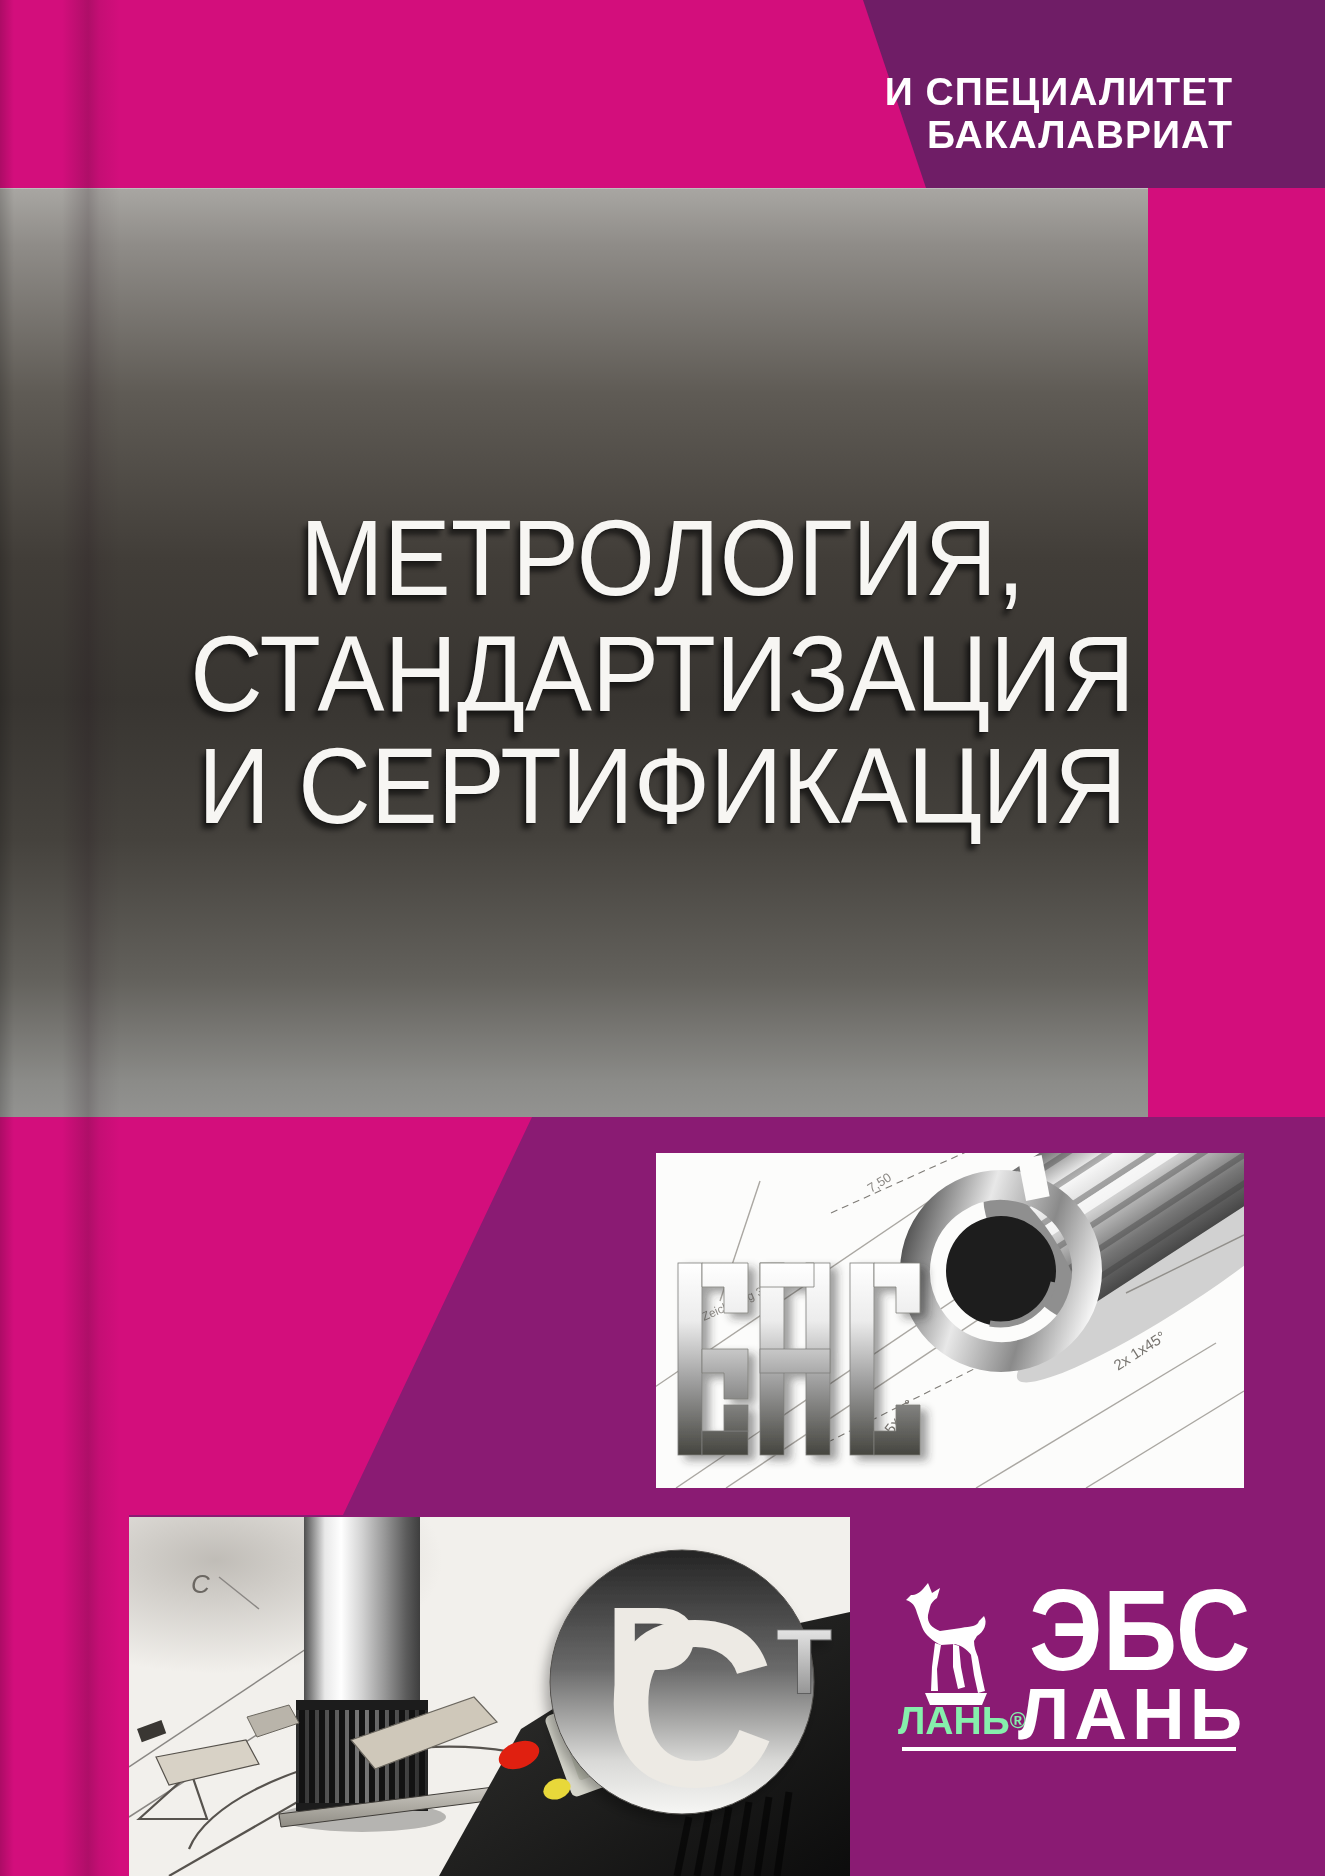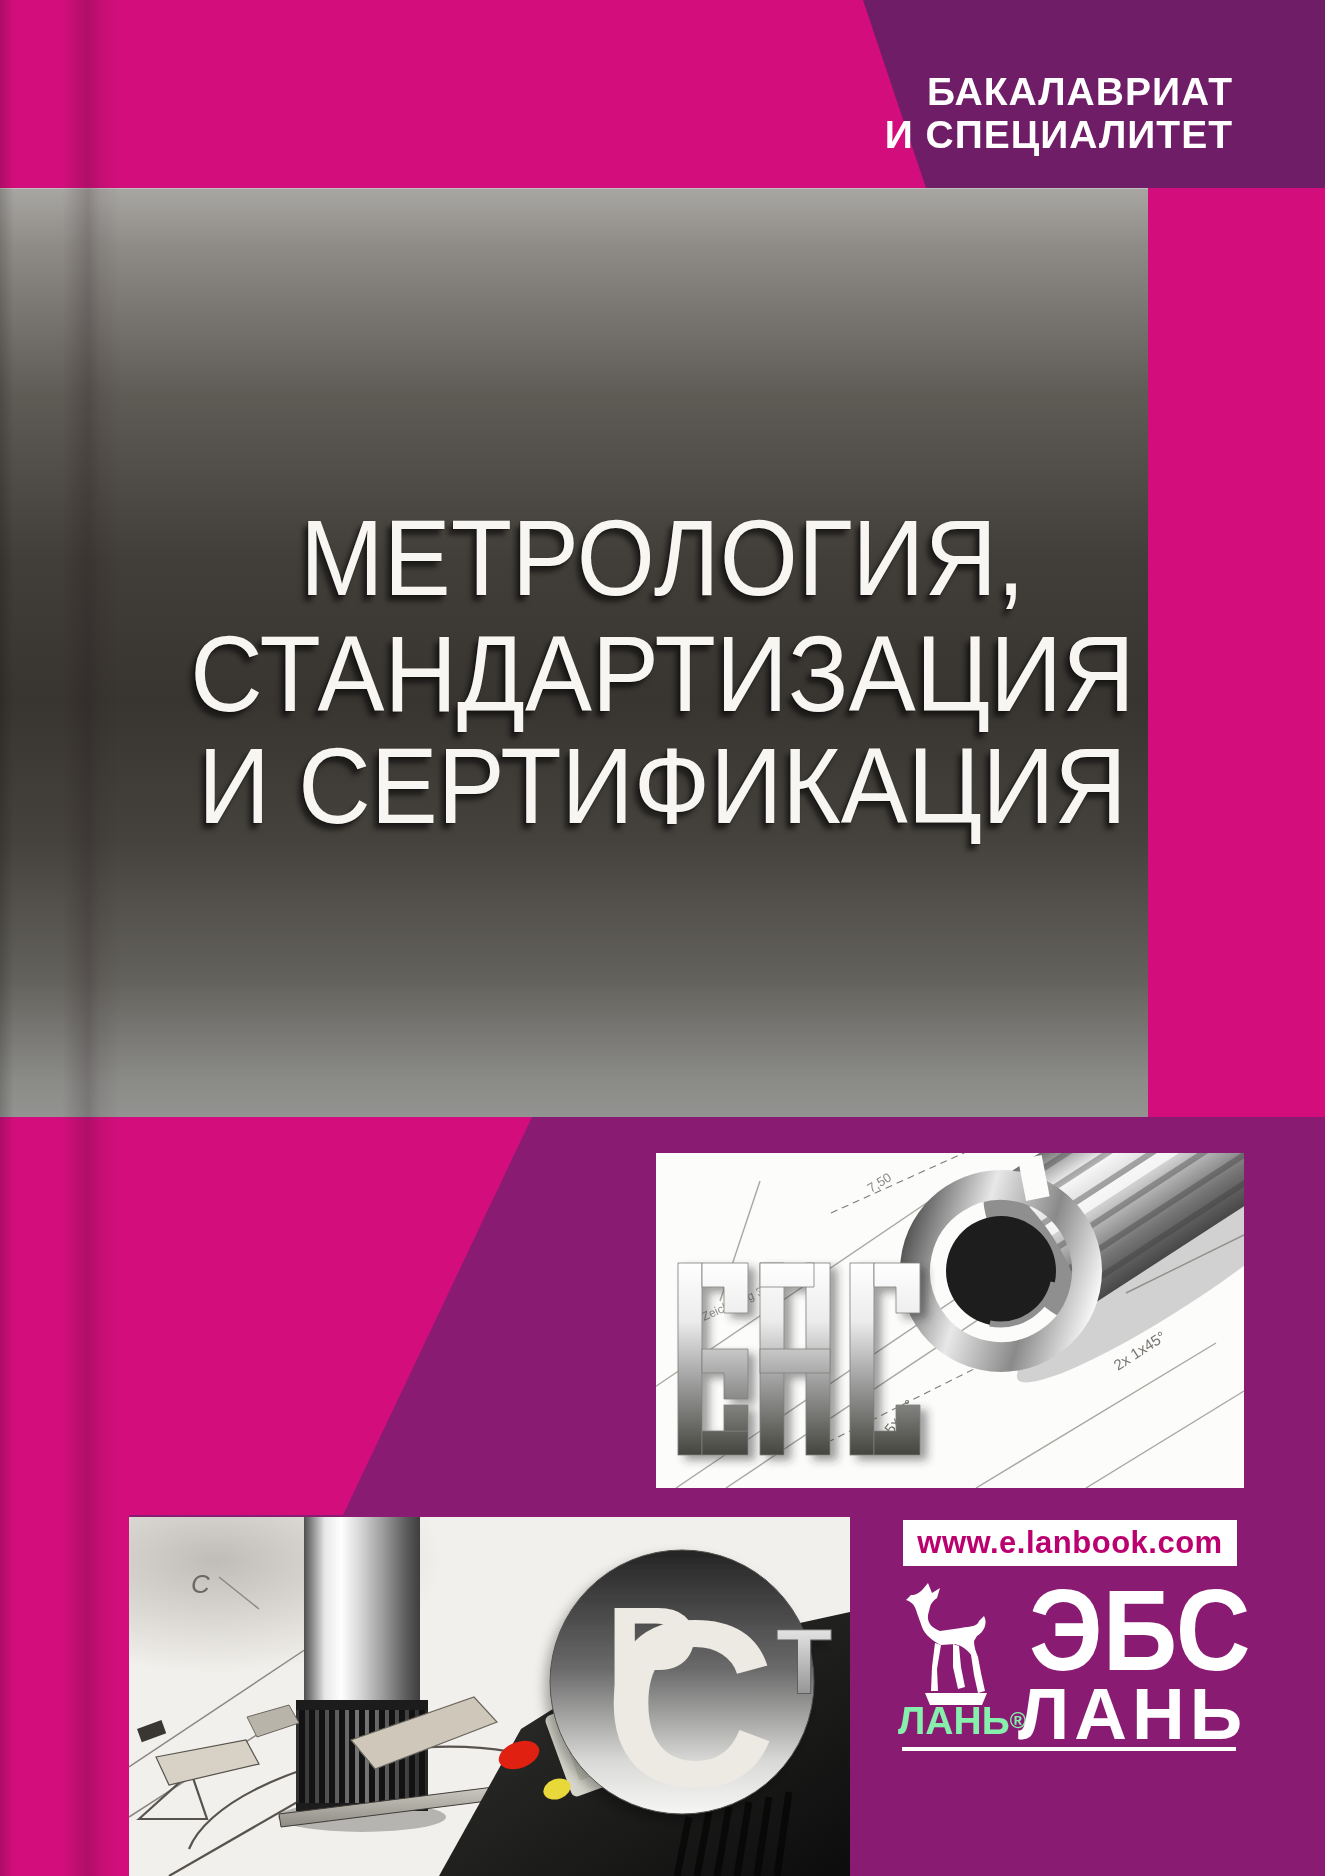--- a/index.html
+++ b/index.html
@@ -76,22 +76,22 @@
   }
 </style>
 </head>
 <body>
 
 <div class="cover">
 
   <div class="top-banner">
     <div class="purple"></div>
     <div class="program-badge">
+      <div>И СПЕЦИАЛИТЕТ</div>
       <div>БАКАЛАВРИАТ</div>
-      <div>И СПЕЦИАЛИТЕТ</div>
     </div>
   </div>
 
   <div class="gray-band">
     <div class="title-line title-l1">МЕТРОЛОГИЯ,</div>
     <div class="title-line title-l2">СТАНДАРТИЗАЦИЯ</div>
     <div class="title-line title-l3">И СЕРТИФИКАЦИЯ</div>
   </div>
 
   <div class="bottom-area">
@@ -301,23 +301,20 @@
 
       <g transform="translate(553 165)" filter="url(#badgeShadow)">
         <circle cx="0" cy="0" r="132" fill="url(#badgeGrad)" stroke="#52504d" stroke-width="1"></circle>
         <text x="8" y="104" font-size="238" font-weight="bold" fill="#edeae4" text-anchor="middle" font-family="Liberation Sans, sans-serif">С</text>
         <text x="-30" y="22" font-size="140" font-weight="bold" fill="#edeae4" text-anchor="middle" font-family="Liberation Sans, sans-serif">Р</text>
         <text x="122" y="12" font-size="92" font-weight="bold" fill="url(#tGrad)" stroke="#5e5e5e" stroke-width="1" text-anchor="middle" font-family="Liberation Sans, sans-serif">Т</text>
       </g>
     </svg>
   </div>
 
-  <div class="www-box">
-    <span>www.e.lanbook.com</span>
-  </div>
 
   <svg class="deer" viewBox="0 0 100 122">
     <g fill="#ffffff">
       <path d="M22,6 L27,0 L31,10 L39,5 L36,15 C32,18 30,20 29,24 L27,32 C26,40 31,45 39,48
                L60,45 C70,43 76,44 78,38 L83,33 C87,40 83,49 76,53 L73,58
                C73,64 75,69 77,74 L73,76 C68,68 62,63 54,61 L40,62
                C32,58 24,52 21,44 L16,30 C14,22 11,19 5,17 L10,12 C15,12 18,10 22,6 Z"></path>
       <polygon points="34,60 40,62 36,86 37,108 30,108 31,84"></polygon>
       <polygon points="52,61 58,63 60,84 64,104 57,106 52,84"></polygon>
       <polygon points="70,72 77,74 80,90 84,108 77,110 73,92"></polygon>

